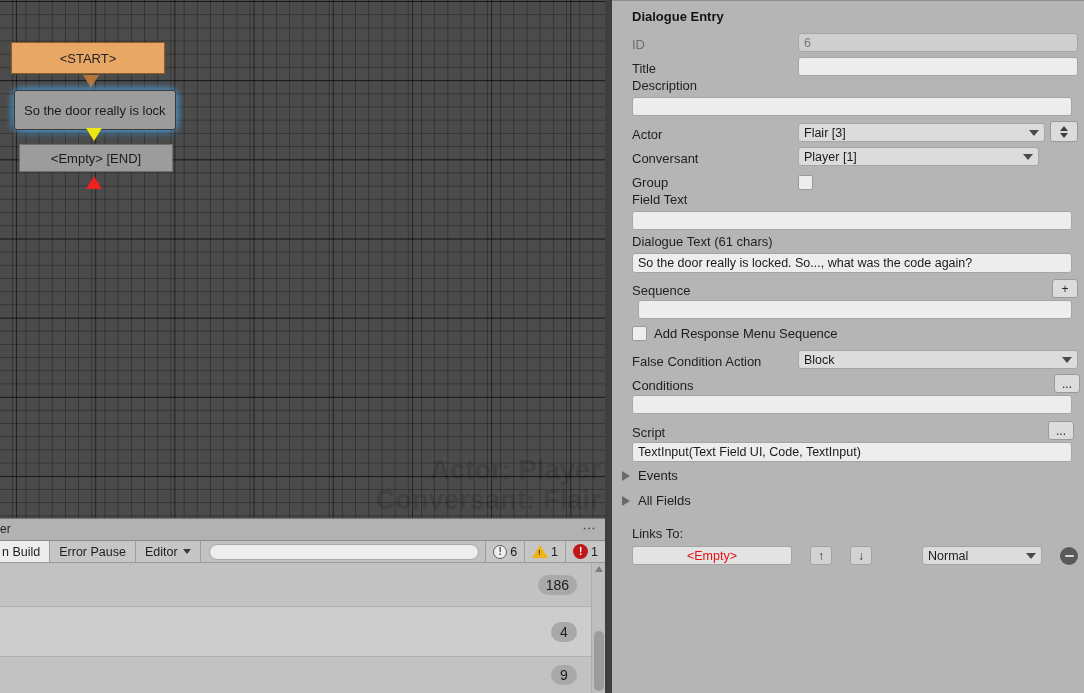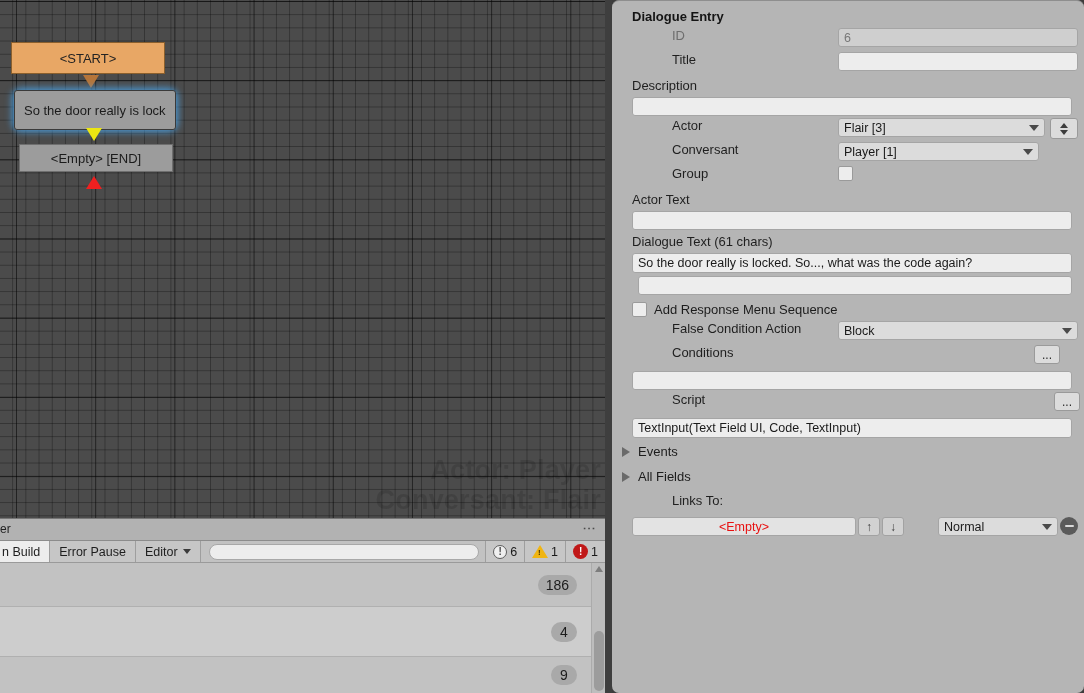--- a/index.html
+++ b/index.html
@@ -214,27 +214,26 @@
     position: absolute; left: 605px; top: 0; width: 7px; height: 693px;
     background: #3e3e3e;
   }
   #inspector {
     position: absolute; left: 612px; top: 0; width: 472px; height: 693px;
     background: #b5b5b5;
     border-top: 1px solid #8e8e8e;
     padding: 0;
     font-size: 13px; color: #1c1c1c;
     overflow: hidden;
-    border-radius: 7px;
   }
   #insp-title {
     font-size: 13px; font-weight: bold; color: #141414;
     padding: 8px 0 4px 20px;
   }
-  .row { display: flex; align-items: flex-start; height: 24px; padding: 0 6px 0 20px; margin-left: 40px; }
+  .row { display: flex; align-items: flex-end; height: 24px; padding: 0 6px 0 20px; }
   .row-label { width: 166px; flex: none; font-size: 13px; color: #1f1f1f; }
   .row-label.dim { color: #6e6e6e; }
   .full-label { padding: 2px 0 2px 20px; font-size: 13px; color: #1f1f1f; }
 
   .field {
     flex: 1; height: 19px;
     background: #ededed; border: 1px solid #a5a5a5; border-radius: 3px;
     display: flex; align-items: center;
     padding: 0 5px;
     font-size: 12.5px; color: #1a1a1a;
@@ -275,21 +274,21 @@
     display: flex; align-items: center; justify-content: center;
     font-size: 12px; color: #2a2a2a; line-height: 1;
   }
   .foldout { display: flex; align-items: center; gap: 8px; height: 25px; padding-left: 10px; }
   .fold-tri {
     width: 0; height: 0;
     border-top: 5px solid transparent; border-bottom: 5px solid transparent;
     border-left: 8px solid #6a6a6a;
   }
   .inline-check-row { display: flex; align-items: center; gap: 7px; height: 24px; padding-left: 20px; }
-  #links-row { display: flex; align-items: flex-start; gap: 2px; height: 24px; padding: 0 6px 0 20px; }
+  #links-row { display: flex; align-items: flex-end; gap: 18px; height: 24px; padding: 0 6px 0 20px; }
   #link-empty-field {
     flex: 1; height: 19px;
     background: #e3e3e3; border: 1px solid #a5a5a5; border-radius: 3px;
     display: flex; align-items: center; justify-content: center;
     font-size: 12.5px;
   }
   .arrow-btn {
     flex: none; width: 22px; height: 19px;
     background: #d2d2d2; border: 1px solid #a2a2a2; border-radius: 3px;
     display: flex; align-items: center; justify-content: center;
@@ -414,56 +413,60 @@
         <span>Player [1]</span>
         <span class="dd-caret"></span>
       </div>
     </div>
 
     <div class="row">
       <div class="row-label">Group</div>
       <div class="checkbox"></div>
     </div>
 
-    <div class="full-label">Actor Text</div>
+    <div class="full-label">Field Text</div>
     <div class="field-row">
       <div class="field wide"></div>
     </div>
 
     <div class="full-label">Dialogue Text (61 chars)</div>
     <div class="field-row">
       <div class="field wide" style="height:20px;">So the door really is locked. So..., what was the code again?</div>
     </div>
 
+    <div class="row" style="padding-right:6px;">
+      <div class="row-label" style="flex:1;">Sequence</div>
+      <div class="mini-btn">+</div>
+    </div>
     <div class="field-row">
       <div class="field" style="margin:0 6px 0 26px;"></div>
     </div>
 
     <div class="inline-check-row">
       <div class="checkbox"></div>
       <div>Add Response Menu Sequence</div>
     </div>
 
     <div class="row">
       <div class="row-label">False Condition Action</div>
       <div class="dropdown">
         <span>Block</span>
         <span class="dd-caret"></span>
       </div>
     </div>
 
-    <div class="row" style="padding-right:24px;">
+    <div class="row" style="padding-right:4px;">
       <div class="row-label" style="flex:1;">Conditions</div>
       <div class="mini-btn">...</div>
     </div>
     <div class="field-row">
       <div class="field wide"></div>
     </div>
 
-    <div class="row" style="padding-right:4px;">
+    <div class="row" style="padding-right:10px;">
       <div class="row-label" style="flex:1;">Script</div>
       <div class="mini-btn">...</div>
     </div>
     <div class="field-row">
       <div class="field wide" style="height:20px;">TextInput(Text Field UI, Code, TextInput)</div>
     </div>
 
     <div class="foldout">
       <span class="fold-tri"></span>
       <span>Events</span>

